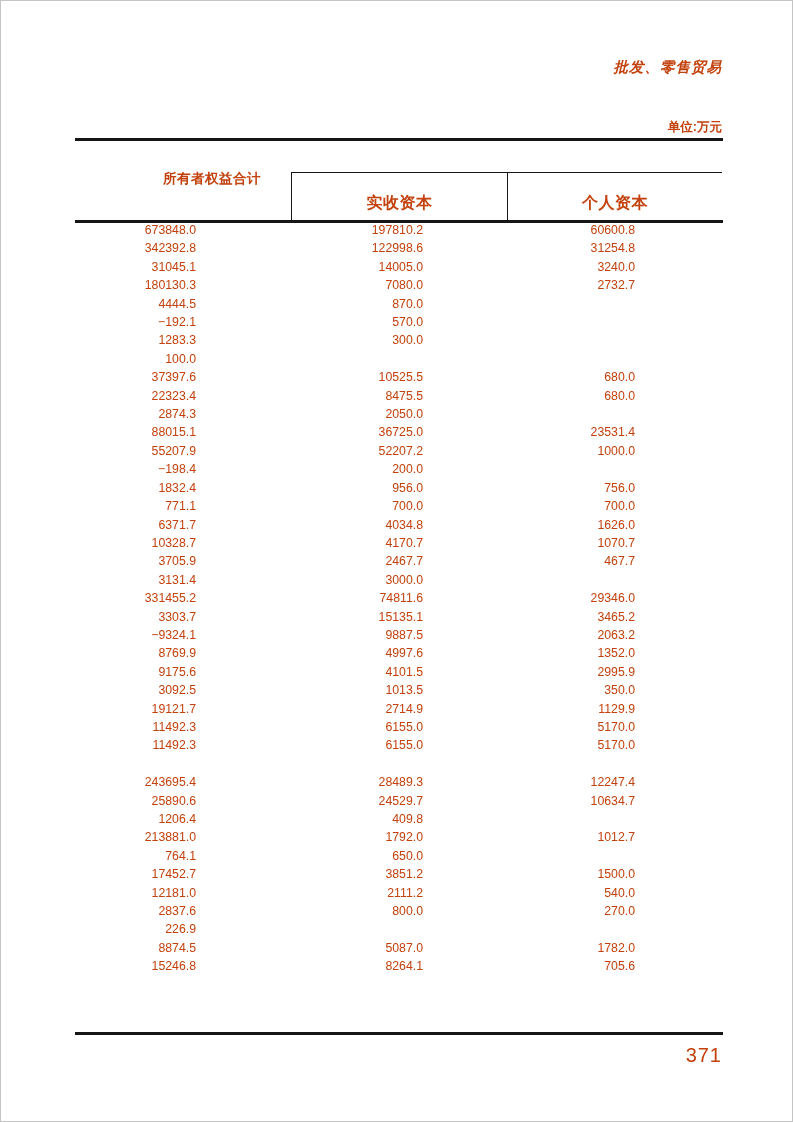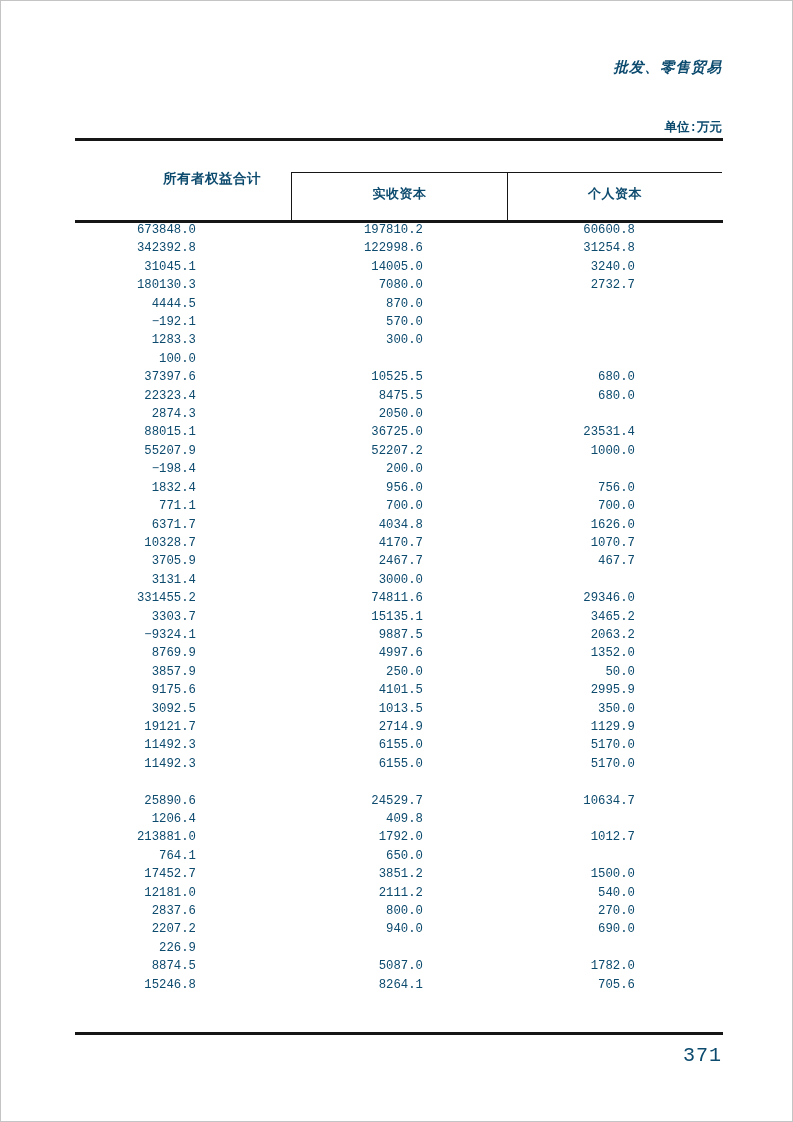--- a/index.html
+++ b/index.html
@@ -1,22 +1,22 @@
 <!DOCTYPE html>
 <html><head>
 <meta charset="utf-8">
 <style>
   html,body{margin:0;padding:0;background:#888;}
   .page{
     position:relative;
     width:791px;height:1120px;
     background:#ffffff;
     border:1px solid #c4c4c4;
-    font-family:Liberation Mono, monospace;
-    color:#0c4a6e;
+    font-family:Liberation Sans, sans-serif;
+    color:#c2410c;
     overflow:hidden;
   }
   .category-header{
     position:absolute;
     top:57px;right:70px;
     font-size:14.5px;font-weight:bold;font-style:italic;
     letter-spacing:1px;
   }
   .unit-label{
     position:absolute;
@@ -38,22 +38,22 @@
     position:absolute;
     left:290px;top:171px;
     width:431px;height:48px;
     border-top:1.5px solid #161616;
     border-left:1.5px solid #161616;
     display:flex;
     box-sizing:border-box;
   }
   .header-cell{
     display:flex;align-items:flex-end;justify-content:center;
-    padding-bottom:17px;
-    font-size:13px;font-weight:bold;
+    padding-bottom:6px;
+    font-size:16px;font-weight:bold;
     letter-spacing:0.5px;
     box-sizing:border-box;
   }
   .header-cell.first{width:216px;border-right:1.5px solid #161616;}
   .header-cell.second{flex:1;}
   .rows-area{
     position:absolute;
     left:74px;top:222px;
     width:648px;
   }
@@ -208,25 +208,20 @@
         <div class="tcell c0">−9324.1</div>
         <div class="tcell c1">9887.5</div>
         <div class="tcell c2">2063.2</div>
       </div>
       <div class="trow">
         <div class="tcell c0">8769.9</div>
         <div class="tcell c1">4997.6</div>
         <div class="tcell c2">1352.0</div>
       </div>
       <div class="trow">
-        <div class="tcell c0">3857.9</div>
-        <div class="tcell c1">250.0</div>
-        <div class="tcell c2">50.0</div>
-      </div>
-      <div class="trow">
         <div class="tcell c0">9175.6</div>
         <div class="tcell c1">4101.5</div>
         <div class="tcell c2">2995.9</div>
       </div>
       <div class="trow">
         <div class="tcell c0">3092.5</div>
         <div class="tcell c1">1013.5</div>
         <div class="tcell c2">350.0</div>
       </div>
       <div class="trow">
@@ -243,20 +238,25 @@
         <div class="tcell c0">11492.3</div>
         <div class="tcell c1">6155.0</div>
         <div class="tcell c2">5170.0</div>
       </div>
       <div class="trow">
         <div class="tcell c0"></div>
         <div class="tcell c1"></div>
         <div class="tcell c2"></div>
       </div>
       <div class="trow">
+        <div class="tcell c0">243695.4</div>
+        <div class="tcell c1">28489.3</div>
+        <div class="tcell c2">12247.4</div>
+      </div>
+      <div class="trow">
         <div class="tcell c0">25890.6</div>
         <div class="tcell c1">24529.7</div>
         <div class="tcell c2">10634.7</div>
       </div>
       <div class="trow">
         <div class="tcell c0">1206.4</div>
         <div class="tcell c1">409.8</div>
         <div class="tcell c2"></div>
       </div>
       <div class="trow">
@@ -278,25 +278,20 @@
         <div class="tcell c0">12181.0</div>
         <div class="tcell c1">2111.2</div>
         <div class="tcell c2">540.0</div>
       </div>
       <div class="trow">
         <div class="tcell c0">2837.6</div>
         <div class="tcell c1">800.0</div>
         <div class="tcell c2">270.0</div>
       </div>
       <div class="trow">
-        <div class="tcell c0">2207.2</div>
-        <div class="tcell c1">940.0</div>
-        <div class="tcell c2">690.0</div>
-      </div>
-      <div class="trow">
         <div class="tcell c0">226.9</div>
         <div class="tcell c1"></div>
         <div class="tcell c2"></div>
       </div>
       <div class="trow">
         <div class="tcell c0">8874.5</div>
         <div class="tcell c1">5087.0</div>
         <div class="tcell c2">1782.0</div>
       </div>
       <div class="trow">

